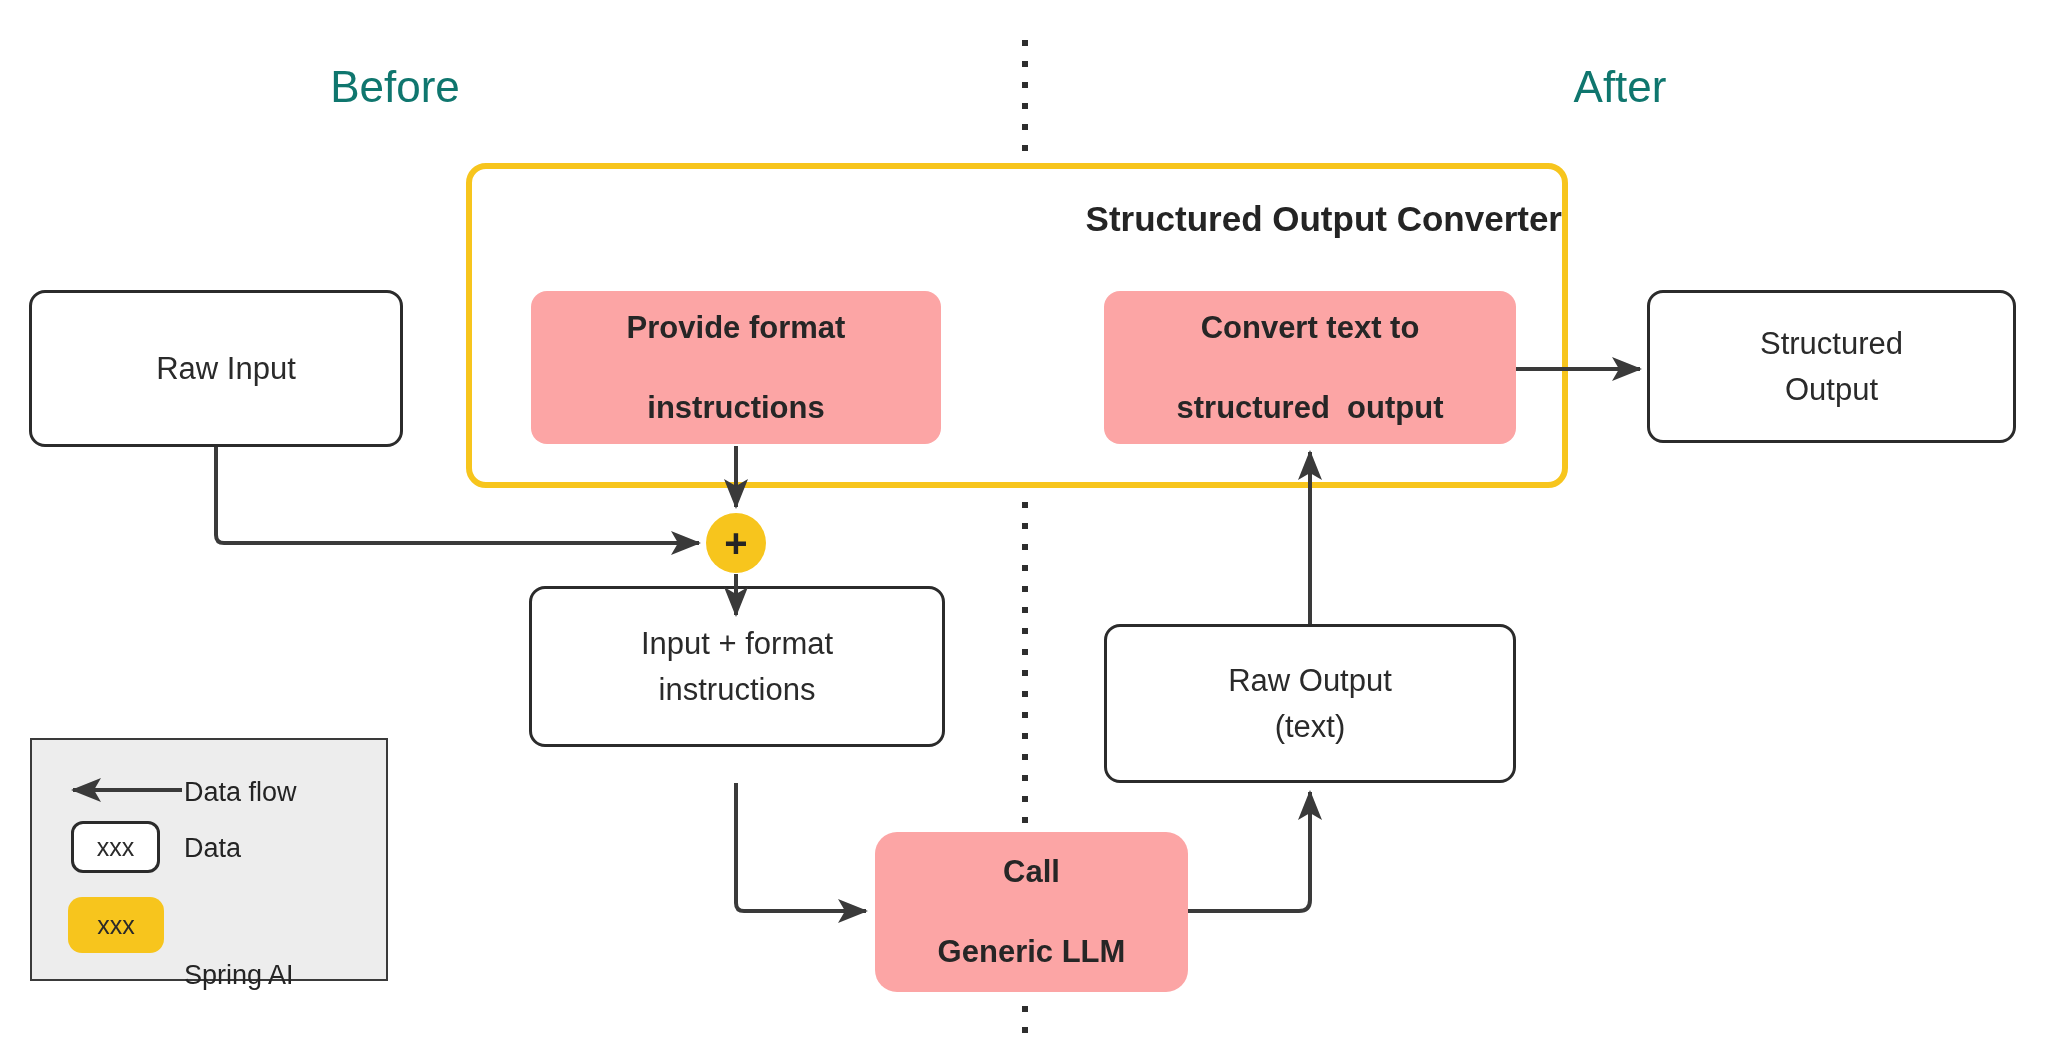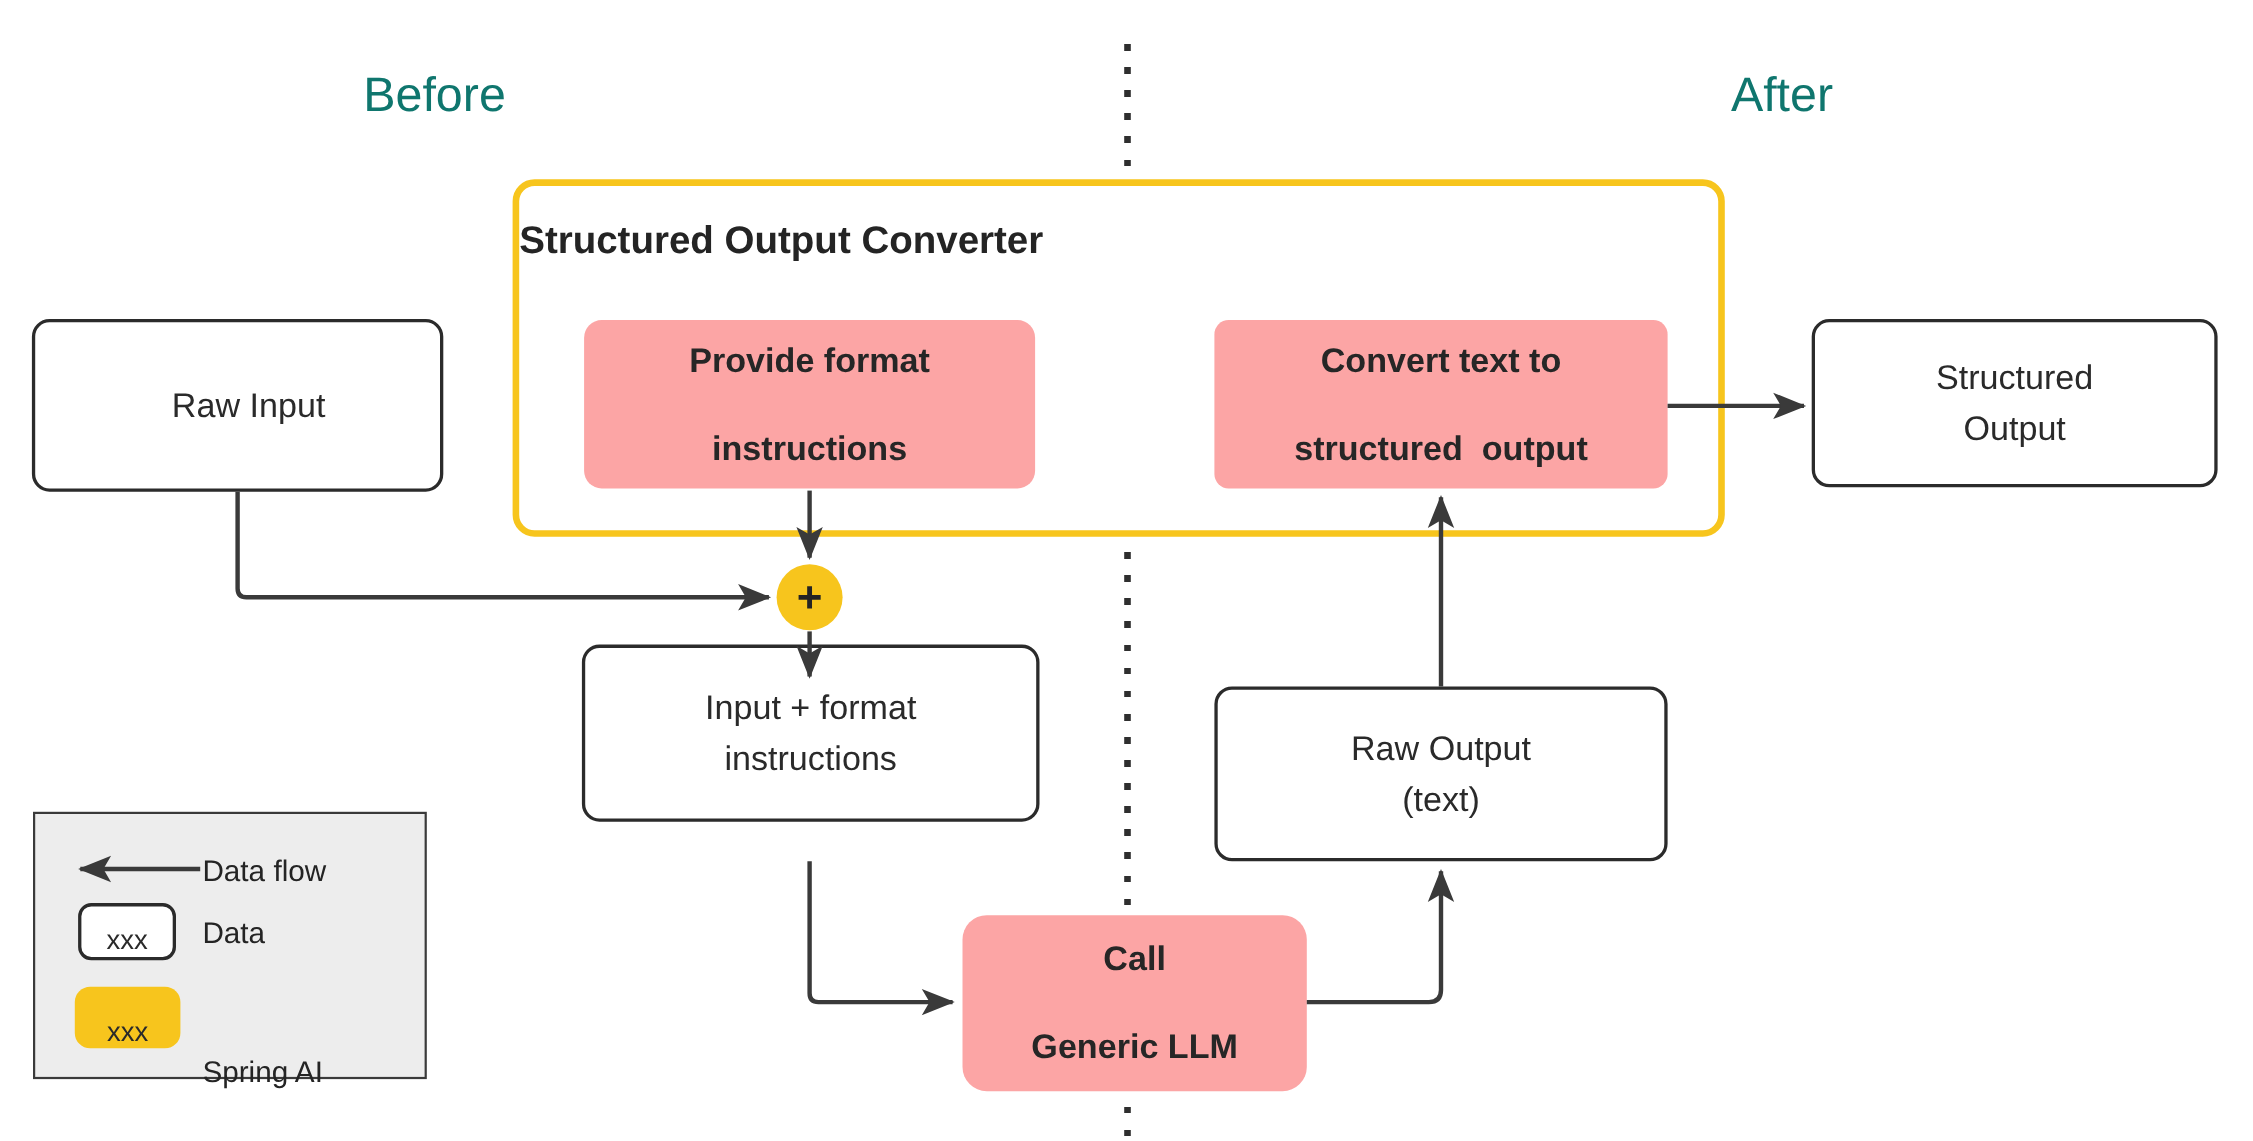--- a/index.html
+++ b/index.html
@@ -35,21 +35,21 @@
     width:1102px;height:325px;
     background:#ffffff;
     border:6px solid #F7C51D;
     border-radius:20px;
     box-sizing:border-box;
     z-index:1;
   }
   .converter-title{
     position:absolute;
     top:30px;left:0;right:0;
-    text-align:left;
+    text-align:right;
     font-size:35px;
     font-weight:700;
     color:#242424;
   }
   
   .node{
     position:absolute;
     box-sizing:border-box;
     display:flex;
     flex-direction:column;
@@ -100,21 +100,21 @@
     position:absolute;
     left:152px;
     font-size:27px;
     color:#242424;
     white-space:pre;
     line-height:33px;
   }
   .legend-chip{
     position:absolute;
     box-sizing:border-box;
-    display:flex;align-items:flex-end;justify-content:center;
+    display:flex;align-items:center;justify-content:center;
     font-size:25px;color:#2a2a2a;
   }
   .legend-chip.data{
     left:39px;top:81px;width:89px;height:52px;
     background:#ffffff;border:3px solid #2B2B2B;border-radius:12px;
   }
   .legend-chip.util{
     left:36px;top:157px;width:96px;height:56px;
     background:#F7C51D;border:none;border-radius:14px;
   }
@@ -143,21 +143,21 @@
 
   <div class="node data" style="left:29px;top:290px;width:374px;height:157px;padding-left:20px;">
     <span class="tline">Raw Input</span>
   </div>
 
   <div class="node util" style="left:531px;top:291px;width:410px;height:153px;">
     <span class="tline">Provide format</span>
     <span class="tline">instructions</span>
   </div>
 
-  <div class="node util" style="left:1104px;top:291px;width:412px;height:153px;border-radius:13px;">
+  <div class="node util" style="left:1104px;top:291px;width:412px;height:153px;">
     <span class="tline">Convert text to</span>
     <span class="tline">structured  output</span>
   </div>
 
   <div class="node data" style="left:1647px;top:290px;width:369px;height:153px;">
     <span class="tline">Structured</span>
     <span class="tline">Output</span>
   </div>
 
   <div class="node data" style="left:529px;top:586px;width:416px;height:161px;">

